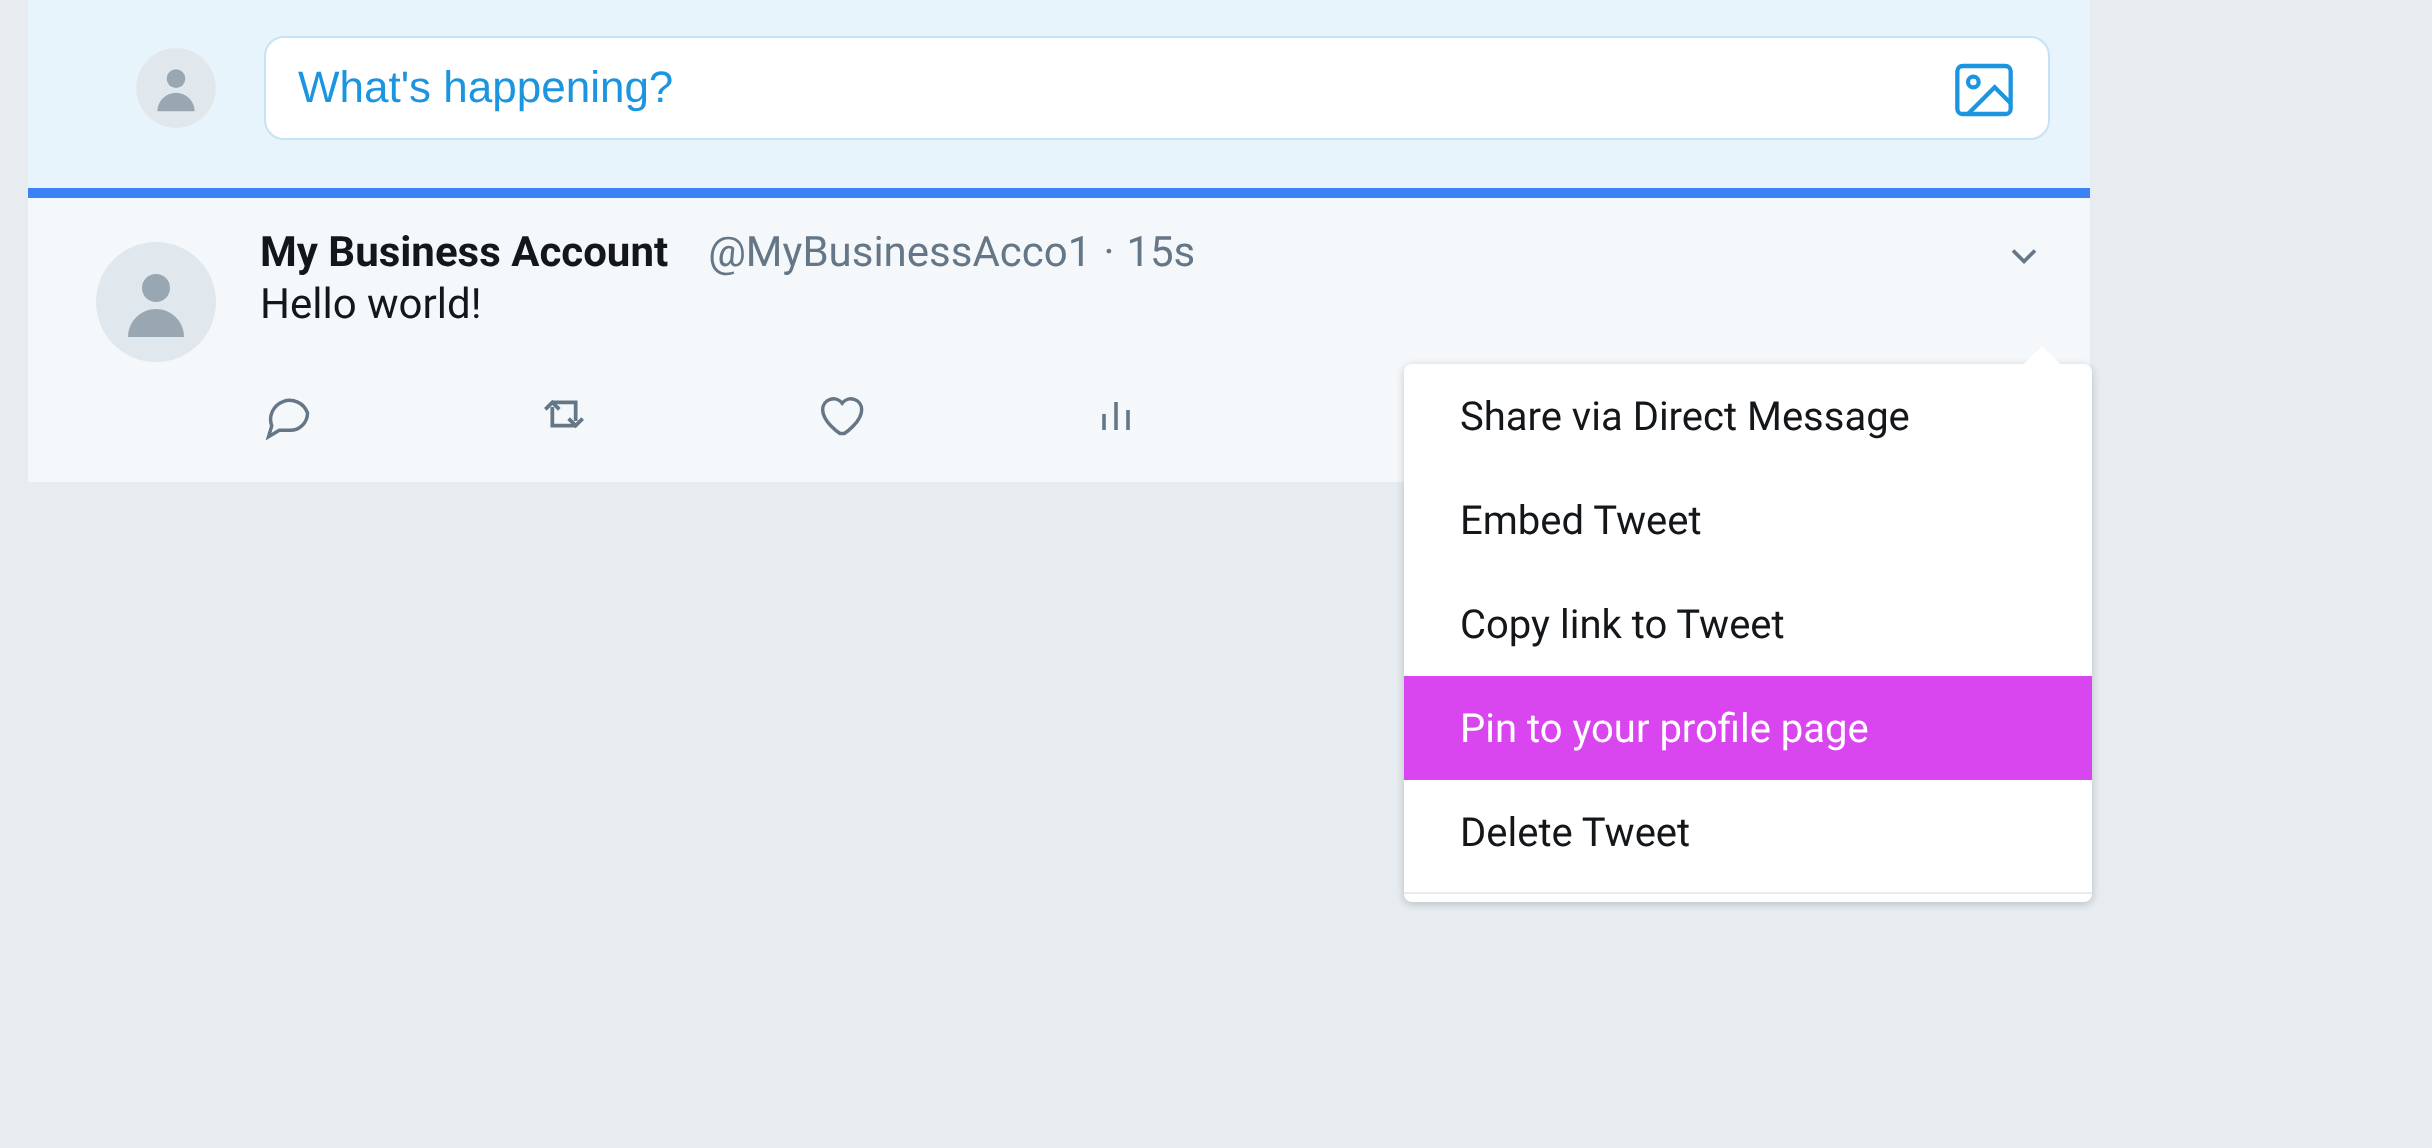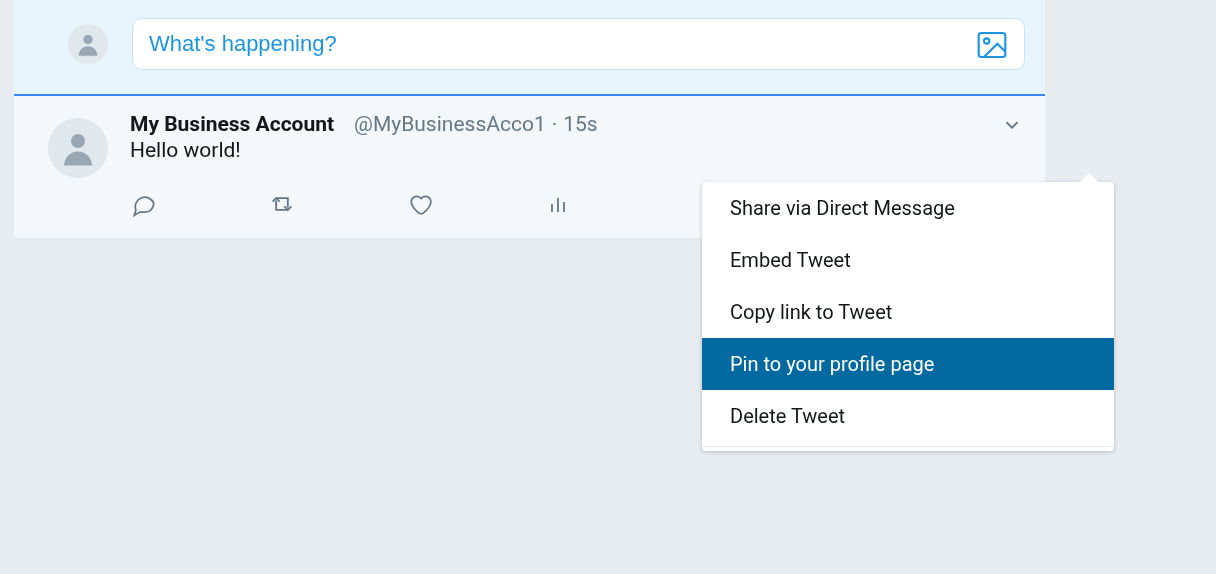--- a/index.html
+++ b/index.html
@@ -16,21 +16,21 @@
     margin-left: 14px;
     position: relative;
   }
 
   
   .compose {
     background: #e8f4fb;
     padding: 18px 20px 24px 54px;
     display: flex;
     align-items: center;
-    border-bottom: 2px solid #3b82f6;
+    border-bottom: 5px solid #3b82f6;
   }
   .compose-avatar {
     width: 40px; height: 40px;
     position: relative;
     margin-right: 24px;
   }
   .avatar-circle {
     width: 100%; height: 100%;
     border-radius: 50%;
     background: #e1e8ed;
@@ -114,21 +114,21 @@
     display: flex;
     align-items: center;
     justify-content: center;
   }
 
   
   .dropdown {
     position: absolute;
     top: 182px;
     left: 688px;
-    width: 412px;
+    width: 344px;
     background: #fff;
     border-radius: 4px;
     box-shadow: 0 1px 4px rgba(0,0,0,0.2);
   }
   .dropdown::before {
     content: "";
     position: absolute;
     top: -9px;
     right: 16px;
     width: 0; height: 0;
@@ -137,21 +137,21 @@
     border-bottom: 9px solid #fff;
   }
   .dropdown-item {
     padding: 14px 28px;
     font-size: 20px;
     color: #14171a;
     cursor: pointer;
     white-space: nowrap;
   }
   .dropdown-item.highlight {
-    background: #0369a1;
+    background: #d946ef;
     color: #fff;
   }
   .dropdown-sep {
     height: 1px;
     background: #e6ecf0;
     margin: 4px 0;
   }
 </style>
 </head>
 <body>

